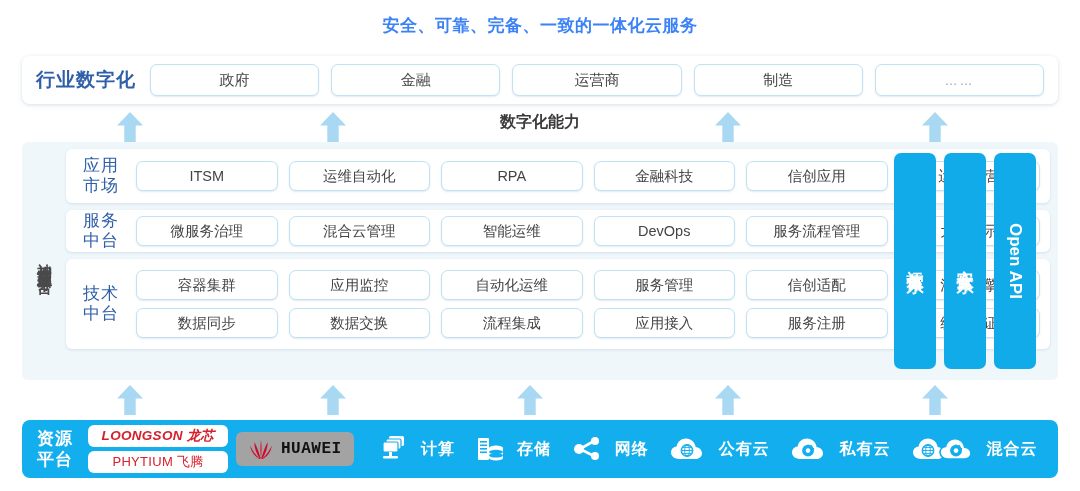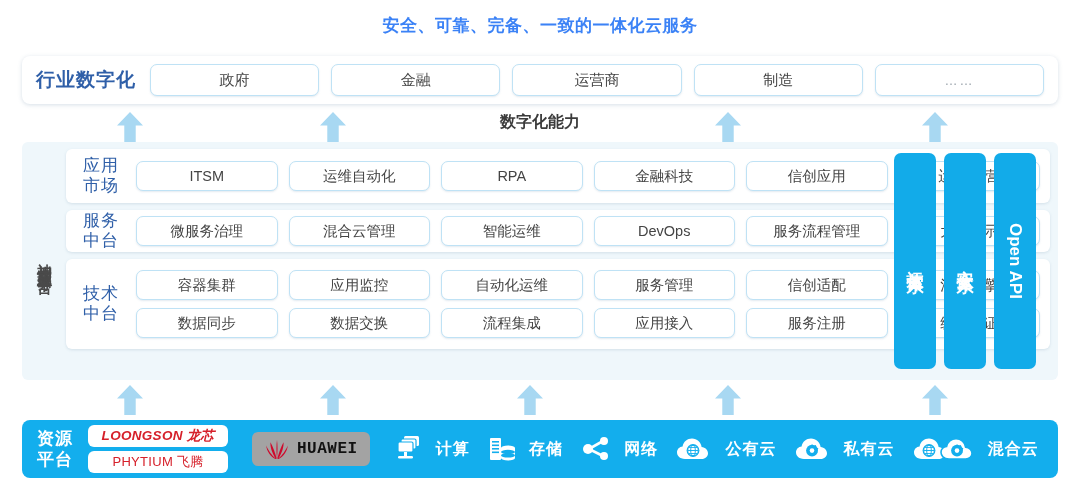--- a/index.html
+++ b/index.html
@@ -120,21 +120,21 @@
   .resource{
     position:absolute;left:22px;top:420px;width:1036px;height:58px;
     background:#13aeed;border-radius:8px;
     display:flex;align-items:center;
   }
   .res-label{
     width:66px;flex:0 0 auto;text-align:center;
     color:#ffffff;font-size:17px;font-weight:bold;line-height:21px;
     letter-spacing:1px;
   }
-  .res-chips{flex:0 0 auto;display:flex;align-items:center;gap:16px;}
+  .res-chips{flex:0 0 auto;display:flex;align-items:center;gap:0px;}
   .cpu-stack{display:flex;flex-direction:column;gap:4px;margin-right:8px;}
   .logo-pill{
     background:#ffffff;border-radius:6px;
     display:flex;align-items:center;justify-content:center;
     height:22px;padding:0 10px;box-sizing:border-box;min-width:140px;
   }
   .logo-loongson{
     color:#d6202a;font-weight:bold;font-style:italic;font-size:13.5px;letter-spacing:.3px;
   }
   .logo-phytium{

